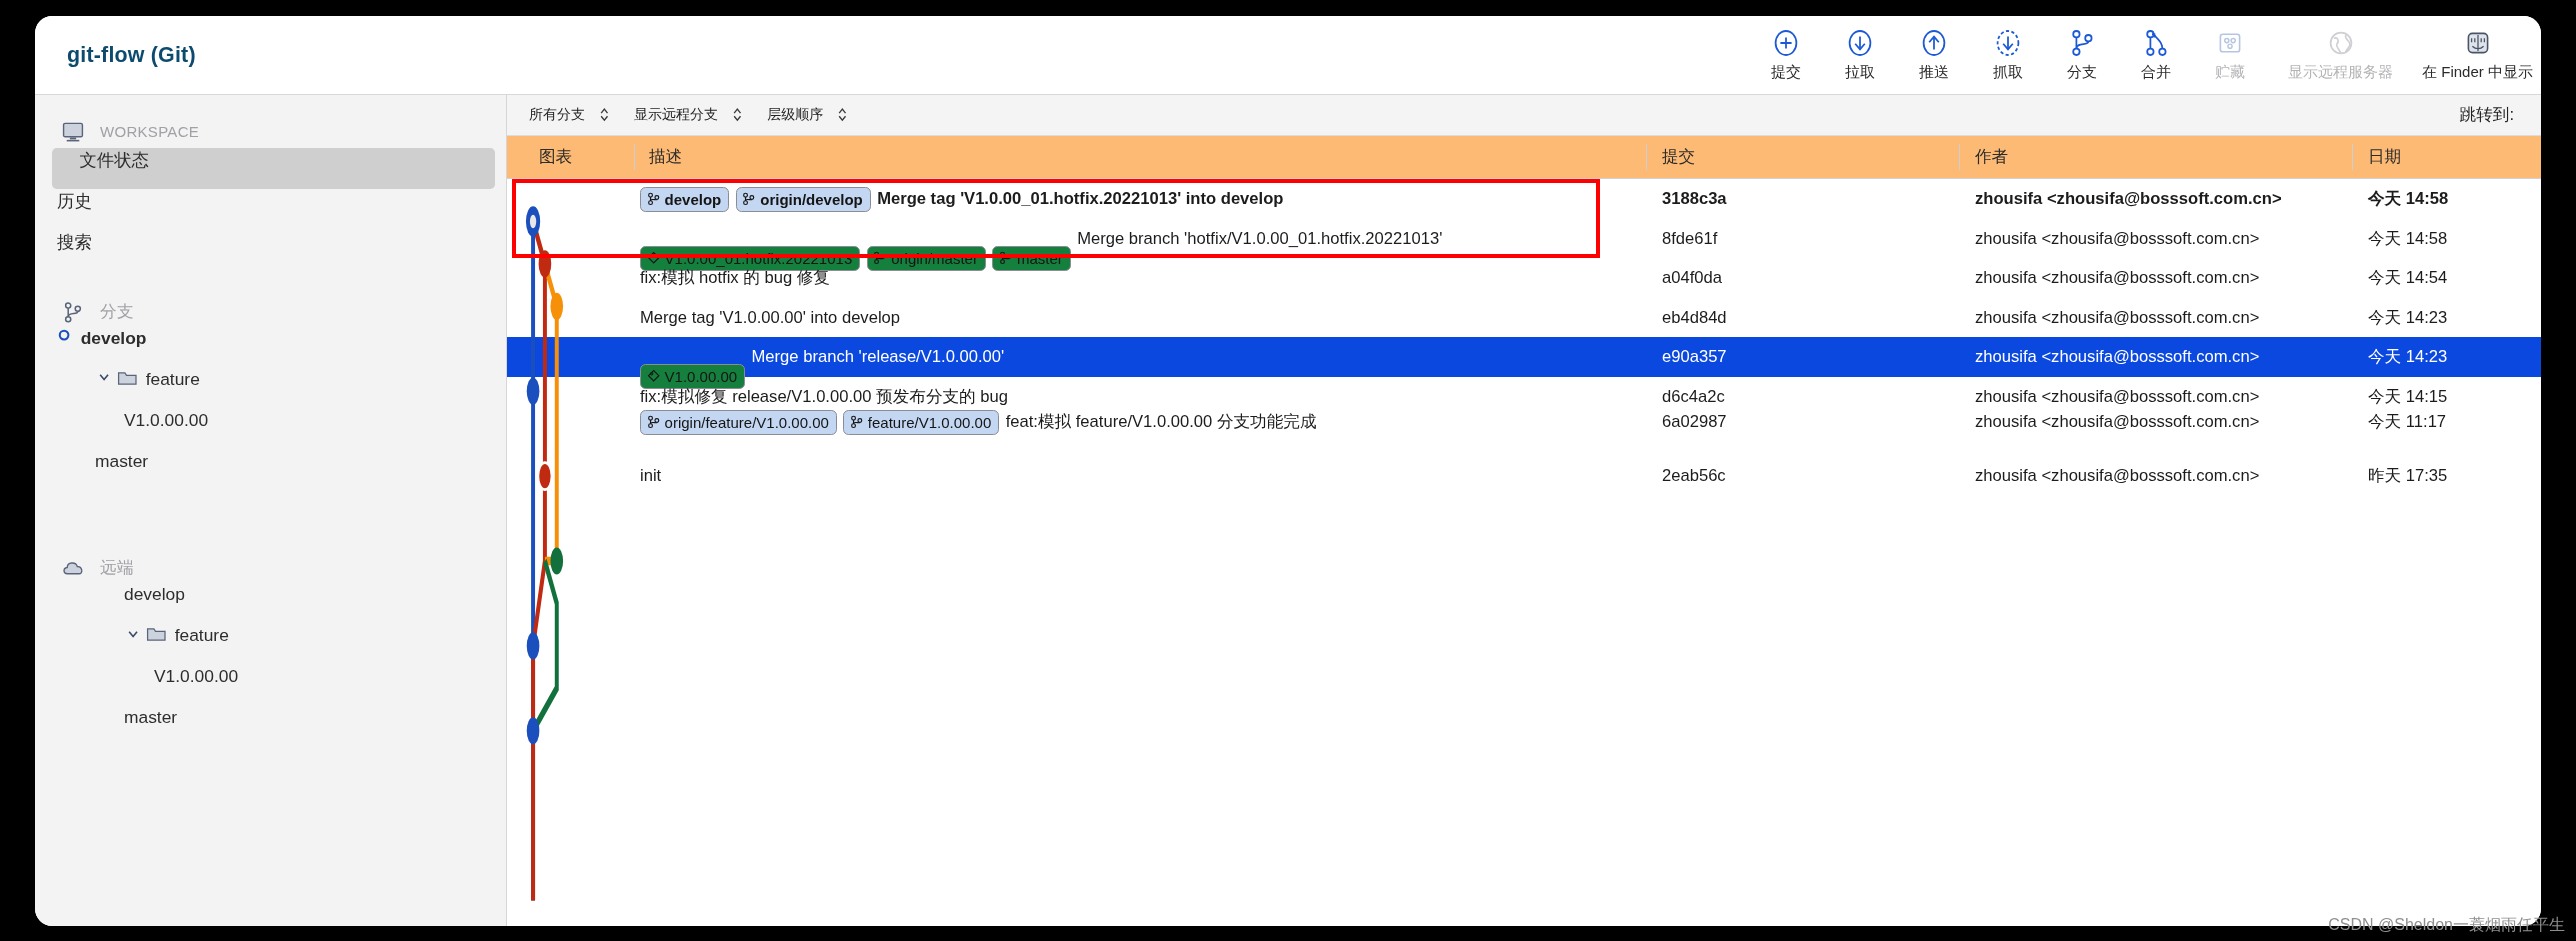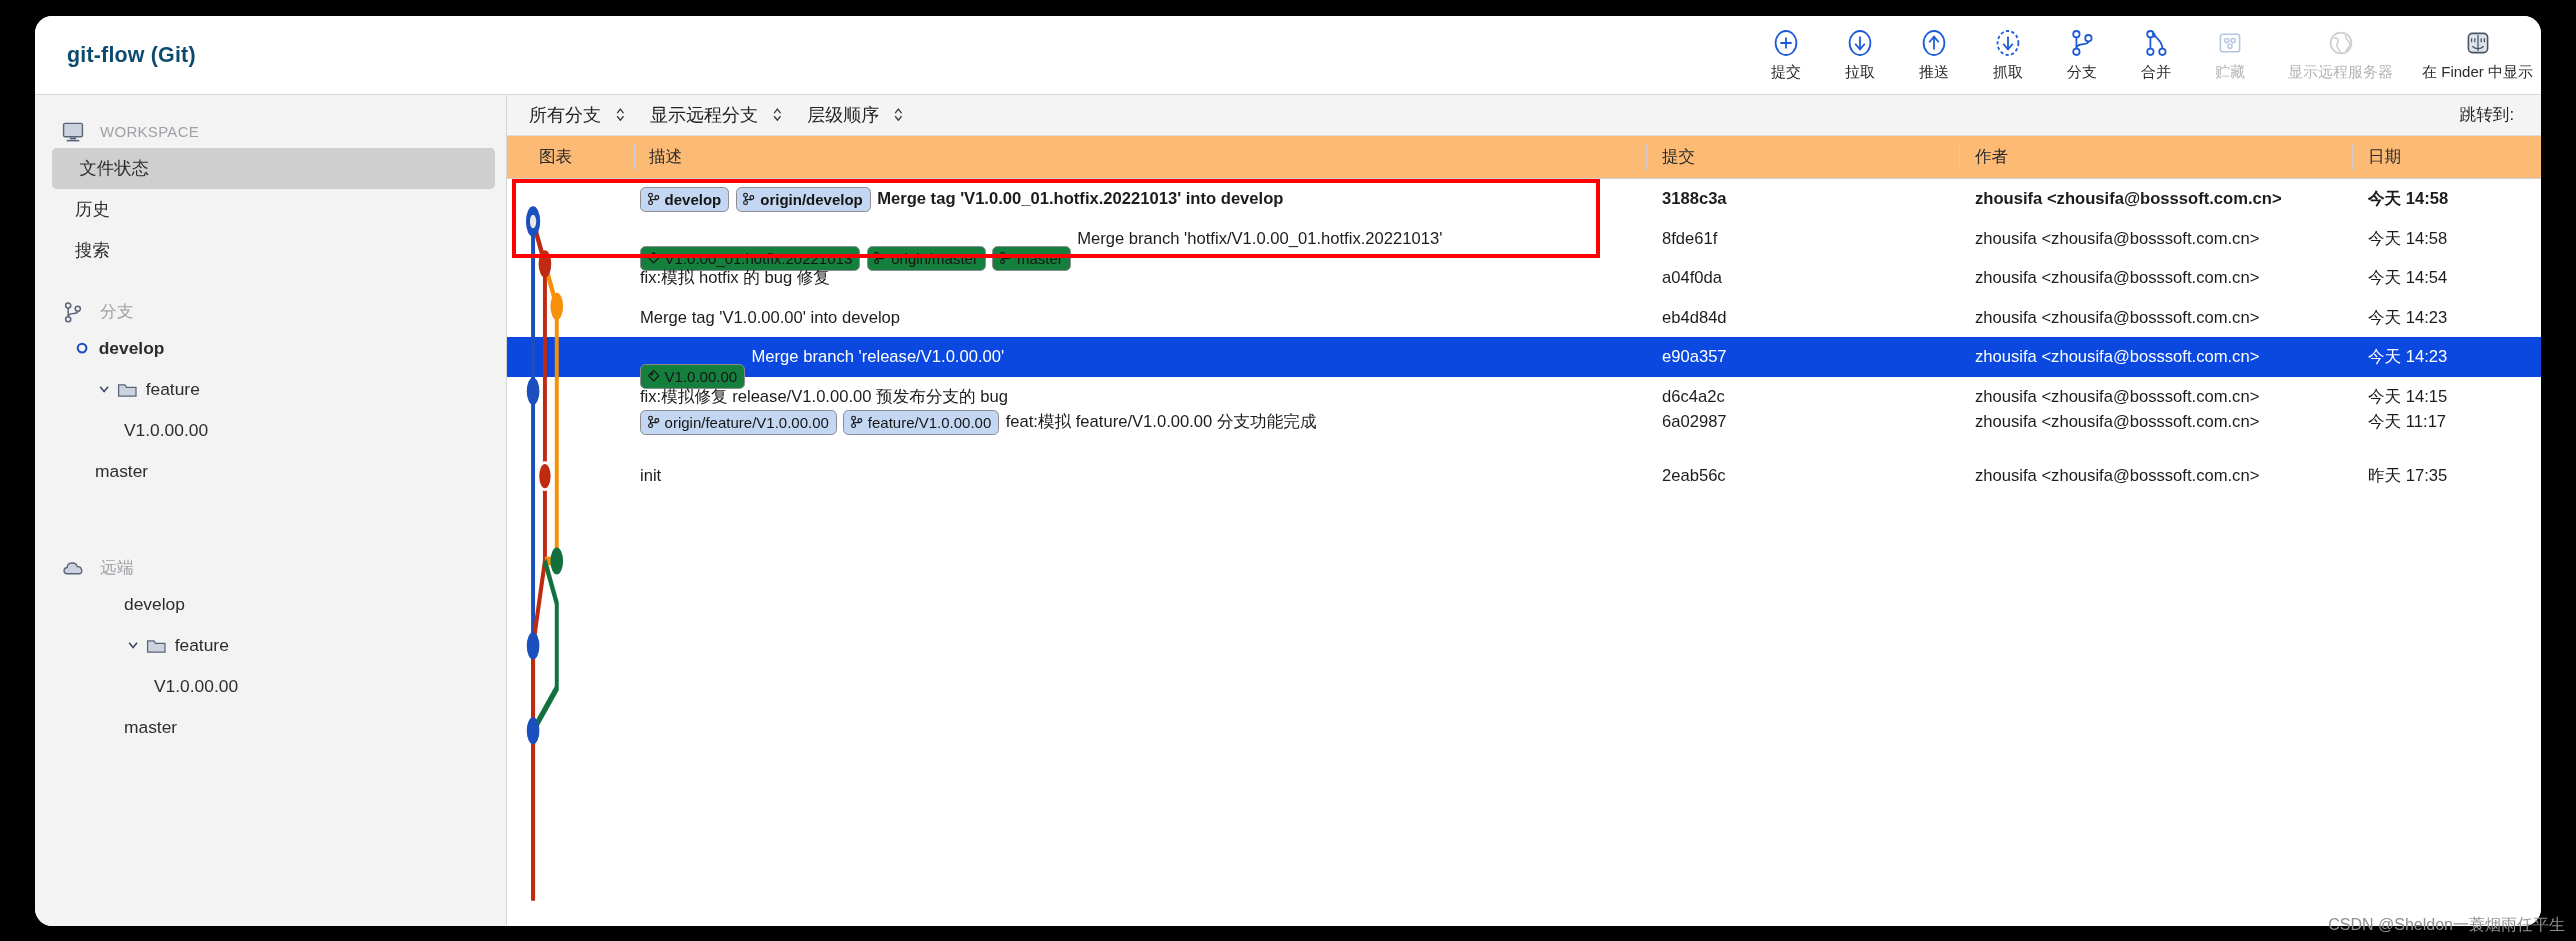--- a/index.html
+++ b/index.html
@@ -96,41 +96,41 @@
     font-size: 15px;
     font-weight: normal;
     color: #a0a0a6;
     letter-spacing: 0.3px;
   }
   .sec-label.cn { font-weight: normal; font-size: 16.6px; }
 
   .side-row {
     height: 41px;
     display: flex;
-    align-items: center;
+    align-items: flex-start;
     font-size: 17.4px;
     color: #2d2d2d;
     padding-left: 24px;
     white-space: nowrap;
   }
   .side-row.selected {
     background: #cfcfcf;
     margin: 0 11px 0 17.4px;
     border-radius: 4.7px;
     padding-left: 27px;
   }
   .side-row .chev {
     width: 17.4px; height: 17.4px;
     margin-right: 4.7px;
     display: flex; align-items: center; justify-content: center;
   }
   .side-row .folder { margin-right: 8px; display: flex; }
   .side-row .bullet { margin-right: 9.5px; display: flex; }
   .side-row.bold { font-weight: bold; }
-  .ind1 { padding-left: 40px; }
+  .ind1 { padding-left: 22px; }
   .ind2 { padding-left: 60px; }
   .ind3 { padding-left: 89px; }
   .ind4 { padding-left: 119px; }
   .spacer-sm { height: 22px; }
   .spacer-md { height: 35px; }
 
   
   #main { flex: 1 1 auto; display: flex; flex-direction: column; min-width: 0; background: #fff; }
 
   #filterbar {
@@ -138,21 +138,21 @@
     flex: 0 0 41px;
     background: #f4f4f4;
     border-bottom: 0.8px solid #dcdcdc;
     display: flex;
     align-items: center;
     padding-left: 22px;
     position: relative;
   }
   .filt {
     display: flex; align-items: center;
-    font-size: 18px; color: #232323;
+    font-size: 14px; color: #232323;
     margin-right: 11px;
     white-space: nowrap;
   }
   .filt .updown { margin-left: 12.7px; margin-right: 12.7px; display:flex; }
   #jumpto {
     position: absolute; right: 27px;
     font-size: 16.6px; color: #232323;
   }
 
   #colheader {

